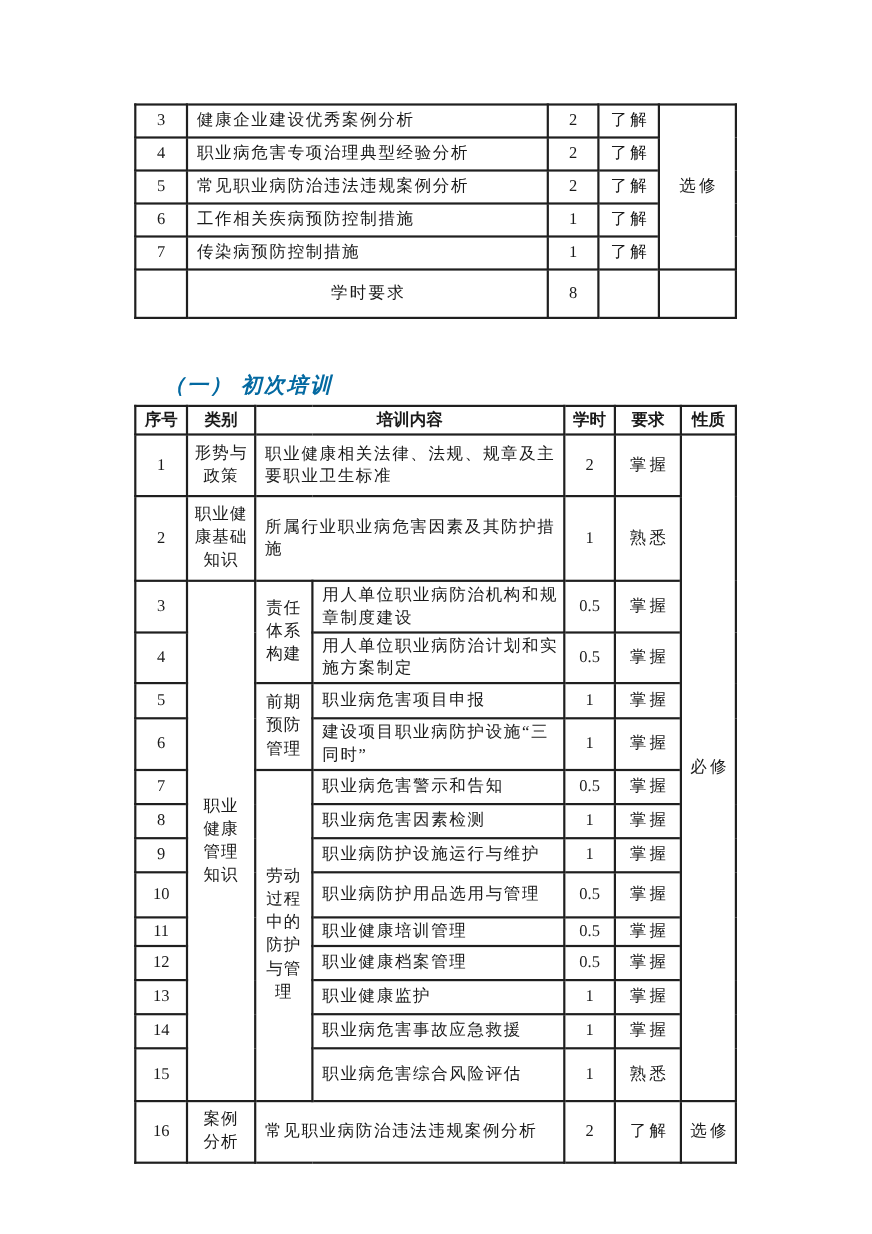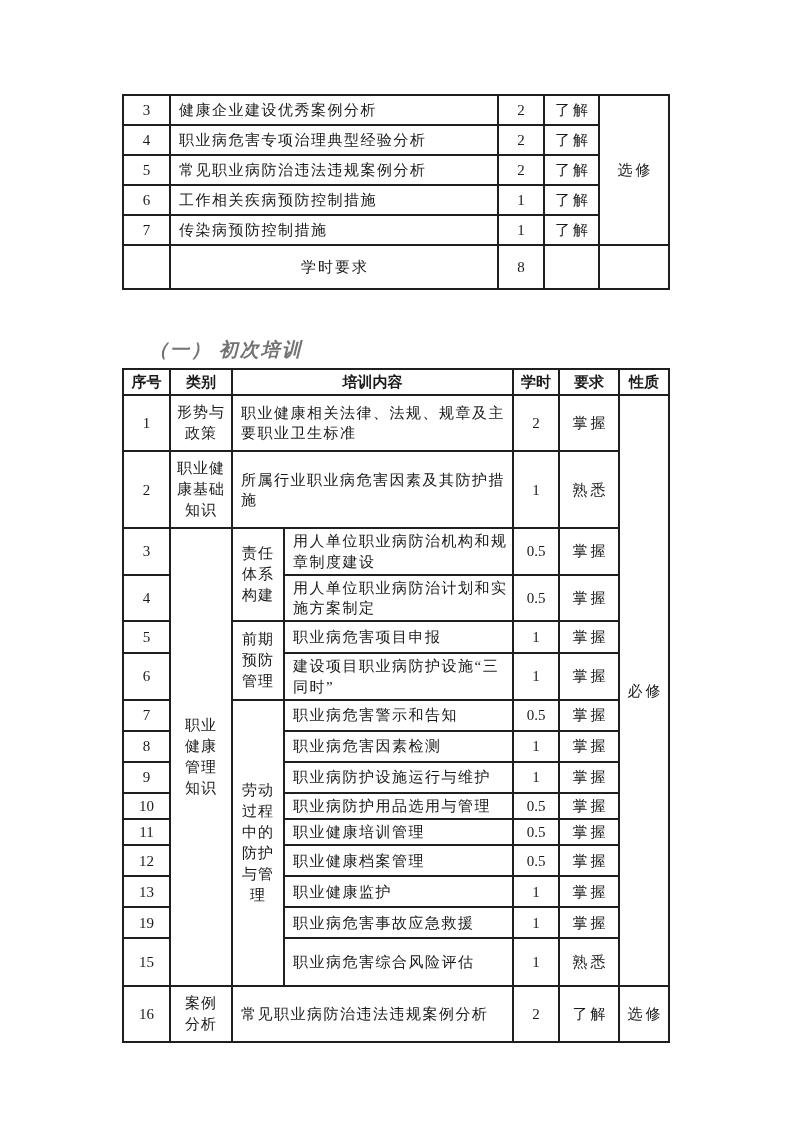--- a/index.html
+++ b/index.html
@@ -58,21 +58,21 @@
   }
   h2.subsec {
     position:absolute;
     left:149px; top:337px;
     margin:0;
     font-family:"Liberation Serif", serif;
     font-size:19px;
     font-weight:bold;
     font-style:italic;
     letter-spacing:2px;
-    color:#737373;
+    color:#0369a1;
   }
 </style>
 </head>
 <body>
 
 <div class="page">
 
   <table class="tbl t1">
     <colgroup>
       <col style="width:47px">
@@ -213,21 +213,21 @@
         <td class="content">职业病危害因素检测</td>
         <td>1</td>
         <td class="req">掌握</td>
       </tr>
       <tr style="height:31px">
         <td>9</td>
         <td class="content">职业病防护设施运行与维护</td>
         <td>1</td>
         <td class="req">掌握</td>
       </tr>
-      <tr style="height:26px">
+      <tr style="height:41px">
         <td>10</td>
         <td class="content">职业病防护用品选用与管理</td>
         <td>0.5</td>
         <td class="req">掌握</td>
       </tr>
       <tr style="height:18px">
         <td>11</td>
         <td class="content">职业健康培训管理</td>
         <td>0.5</td>
         <td class="req">掌握</td>
@@ -238,21 +238,21 @@
         <td>0.5</td>
         <td class="req">掌握</td>
       </tr>
       <tr style="height:31px">
         <td>13</td>
         <td class="content">职业健康监护</td>
         <td>1</td>
         <td class="req">掌握</td>
       </tr>
       <tr style="height:31px">
-        <td>19</td>
+        <td>14</td>
         <td class="content">职业病危害事故应急救援</td>
         <td>1</td>
         <td class="req">掌握</td>
       </tr>
       <tr style="height:48px">
         <td>15</td>
         <td class="content">职业病危害综合风险评估</td>
         <td>1</td>
         <td class="req">熟悉</td>
       </tr>

